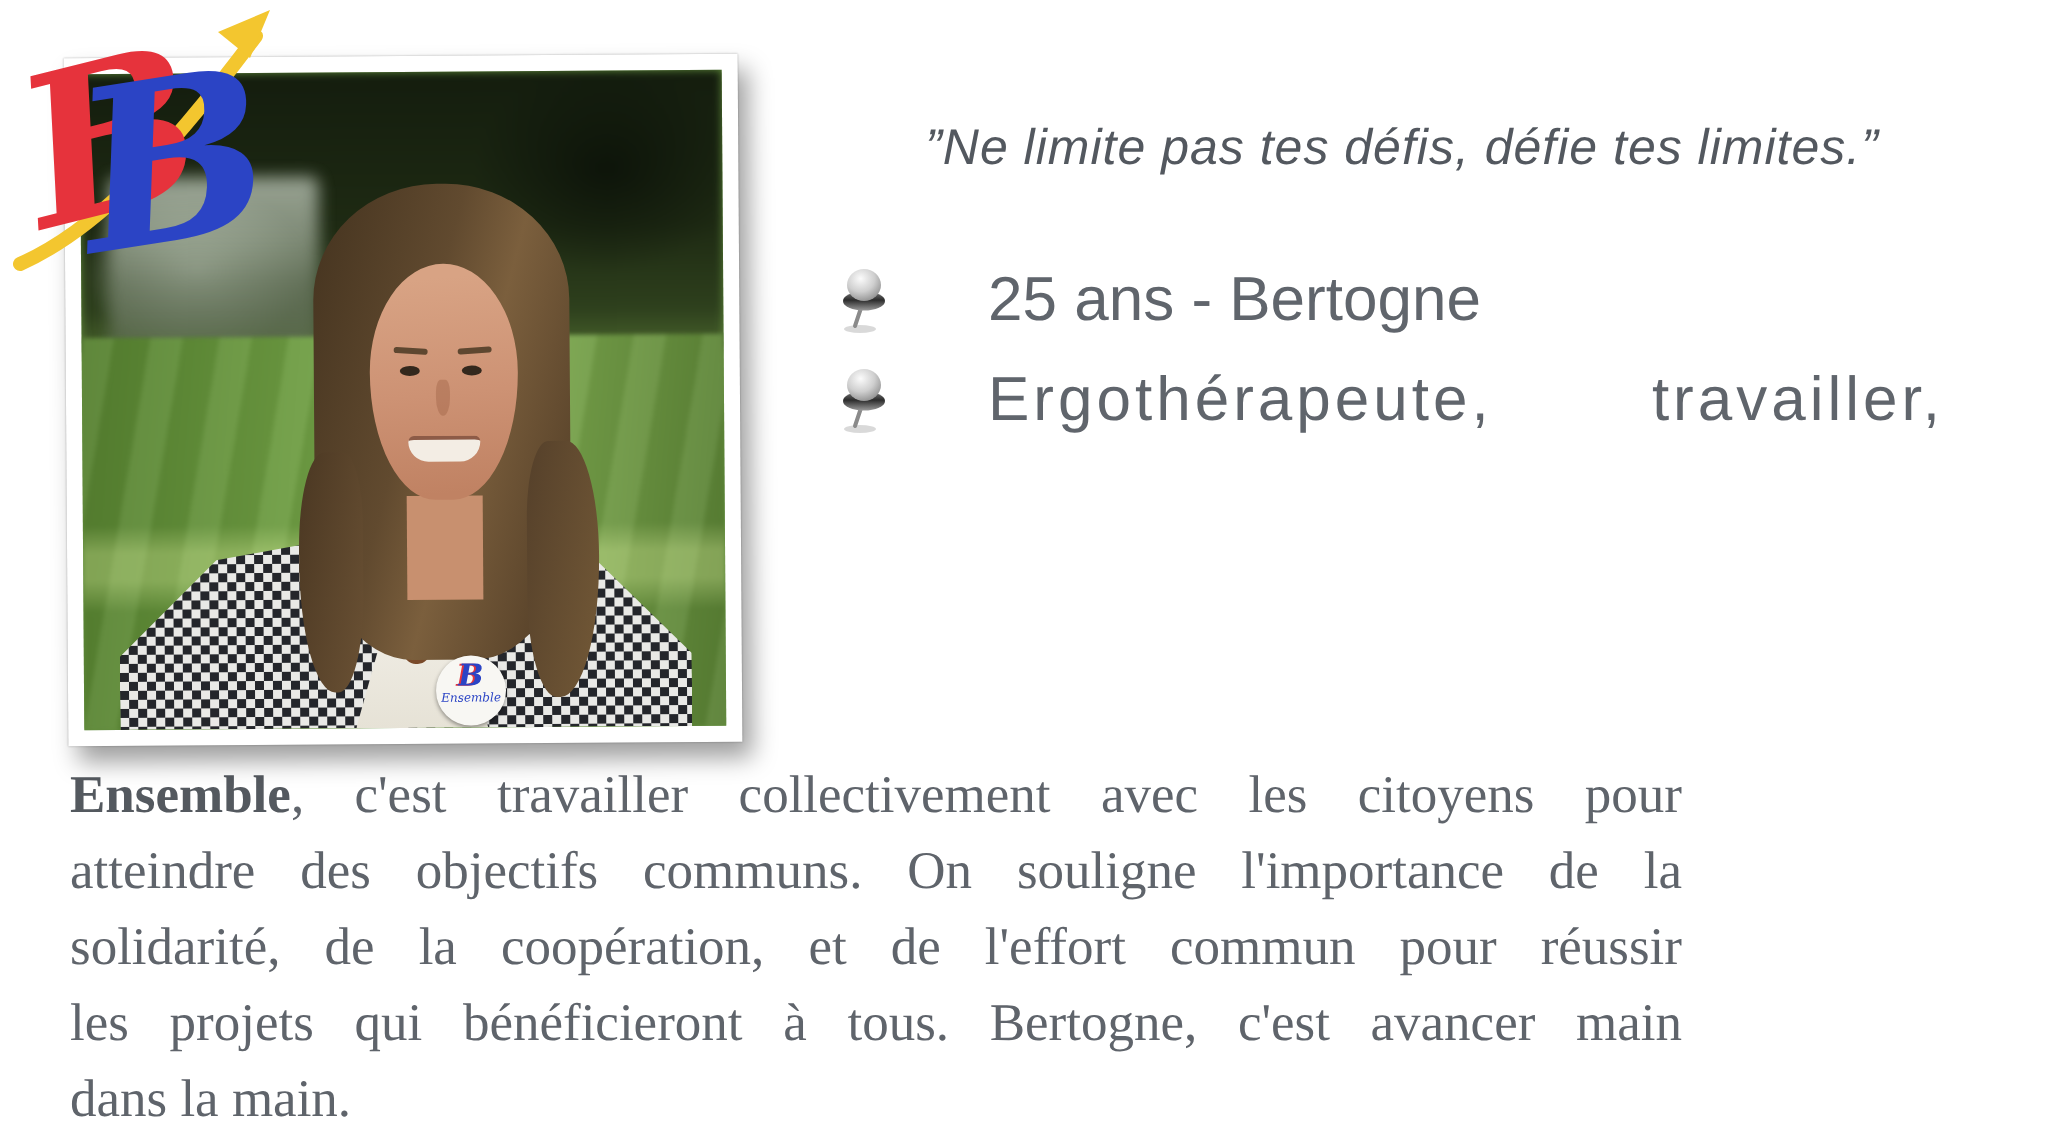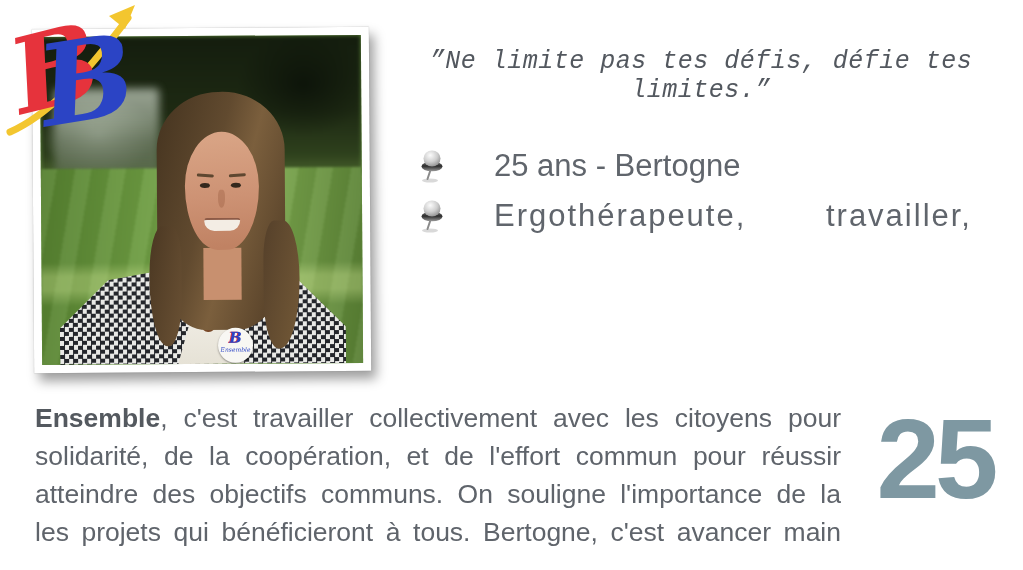--- a/index.html
+++ b/index.html
@@ -66,31 +66,31 @@
   .eye.l{left:15px;} .eye.r{left:46px;}
   .nose{position:absolute;left:33px;top:58px;width:7px;height:18px;
     background:rgba(150,90,60,.35);border-radius:40% 40% 60% 60%;}
   .smile{position:absolute;left:19px;top:86px;width:36px;height:13px;background:#f3ede4;
     border-radius:4px 4px 14px 14px;border-top:2px solid #8d5b47;box-sizing:border-box;}
 
   
   .right-col{position:absolute;left:418px;top:24px;width:566px;z-index:3;color:#555b61;}
   .name{line-height:62px;font-size:51px;text-align:center;letter-spacing:.5px;color:#555b61;}
   .name .last{font-weight:bold;}
-  .quote{margin-top:23px;text-align:center;font-family:Liberation Mono, monospace;
+  .quote{margin-top:36px;text-align:center;font-family:Liberation Sans, sans-serif;
     font-style:italic;font-size:25px;color:#53585f;letter-spacing:.5px;}
   .facts{margin-top:42px;}
   .fact-row{display:flex;align-items:flex-start;margin-bottom:12px;gap:36px;}
   .pin{flex:0 0 28px;margin-top:2px;}
   .fact-text{font-size:31px;line-height:38px;color:#60656c;margin-left:12px;}
   .prof-line1{width:478px;letter-spacing:2px;white-space:nowrap;text-align:justify;text-align-last:justify;}
   .prof-line2{letter-spacing:.5px;}
 
   
-  .bio{position:absolute;left:35px;top:399px;width:806px;font-size:26.5px;line-height:38px;color:#5f646b;}
+  .bio{position:absolute;left:35px;top:378px;width:806px;font-size:26.5px;line-height:38px;color:#5f646b;font-family:Liberation Serif, serif;}
   .bio-line{text-align:justify;text-align-last:justify;white-space:nowrap;}
   .bio-line.last{text-align:left;text-align-last:left;}
   .bio .lead{font-weight:bold;color:#54595f;}
 
   
   .number{position:absolute;left:856px;top:400px;width:158px;text-align:center;
     font-size:114px;line-height:118px;font-weight:bold;letter-spacing:-5px;color:#7e98a2;}
 </style>
 </head>
 <body>
@@ -171,20 +171,20 @@
         </svg>
         <div class="fact-text">
           <div class="prof-line1">Ergothérapeute, travailler,</div>
         </div>
       </div>
     </div>
   </div>
 
   <div class="bio">
     <div class="bio-line"><span class="lead">Ensemble</span><span>, c'est travailler collectivement avec les citoyens pour</span></div>
+    <div class="bio-line">atteindre des objectifs communs. On souligne l'importance de la</div>
     <div class="bio-line">solidarité, de la coopération, et de l'effort commun pour réussir</div>
-    <div class="bio-line">atteindre des objectifs communs. On souligne l'importance de la</div>
     <div class="bio-line">les projets qui bénéficieront à tous. Bertogne, c'est avancer main</div>
+    <div class="bio-line last">dans la main.</div>
   </div>
 
-  <div class="number">25</div>
 
 </div>
 
 </body></html>

